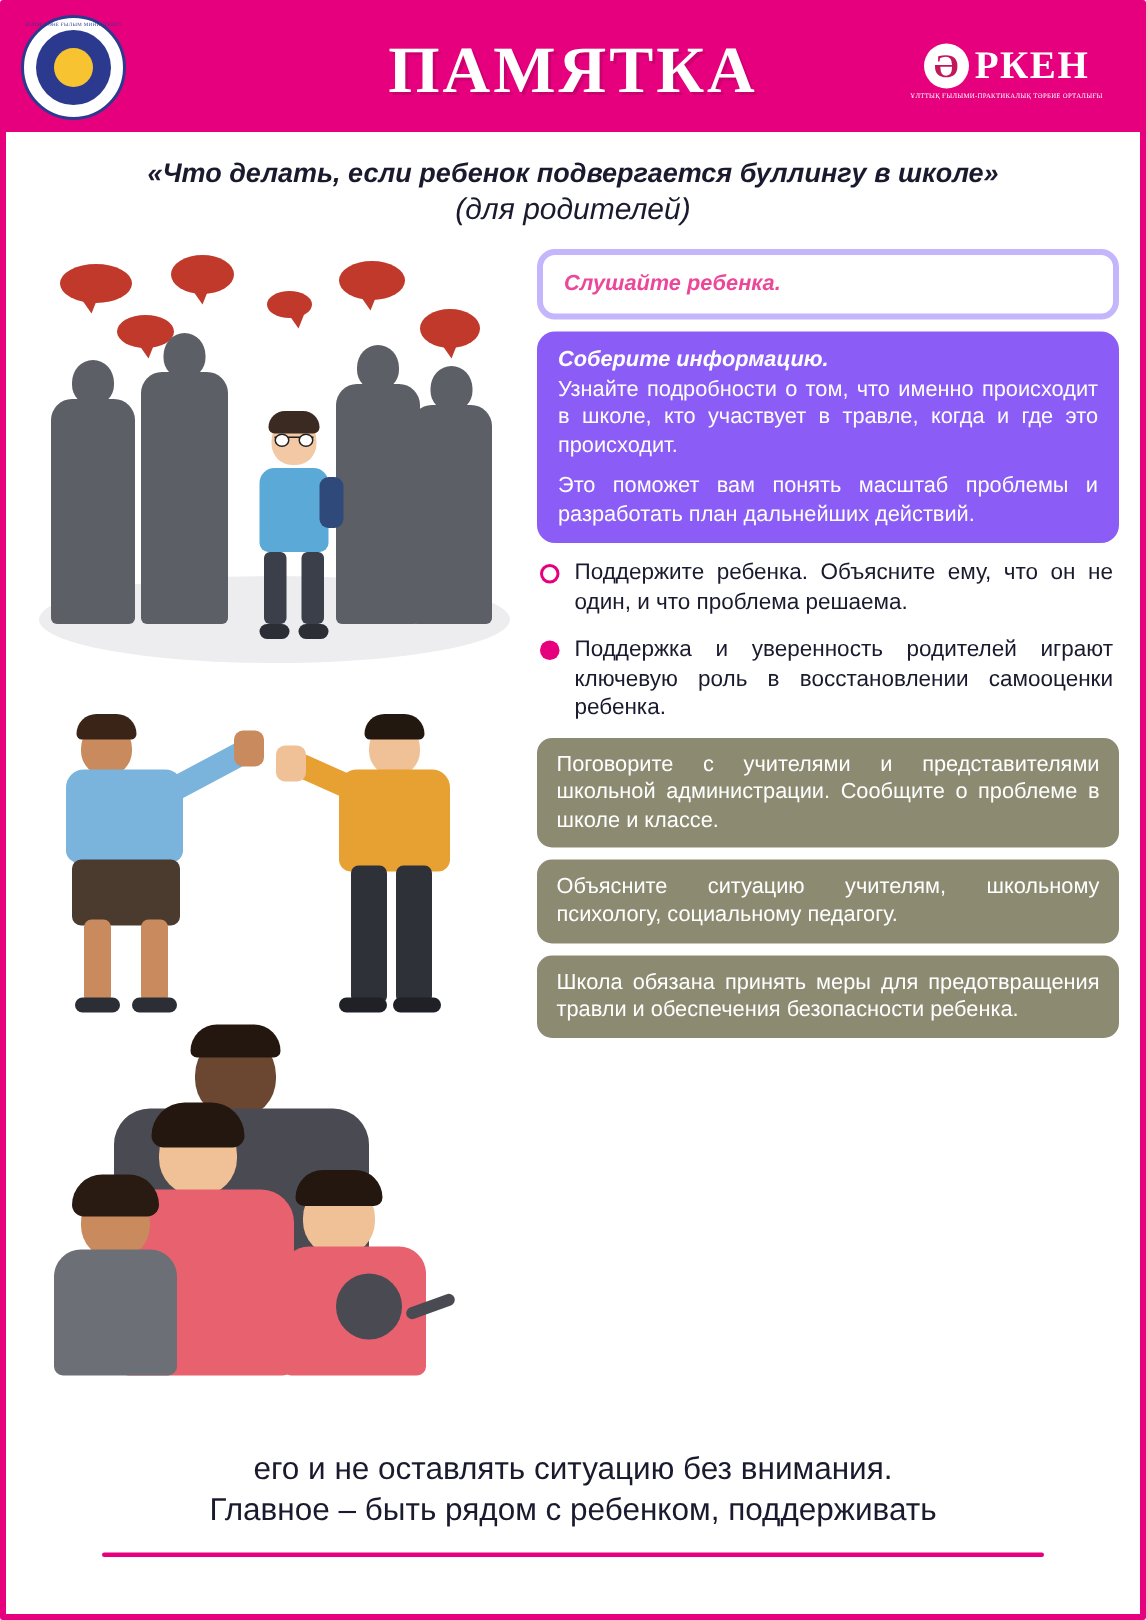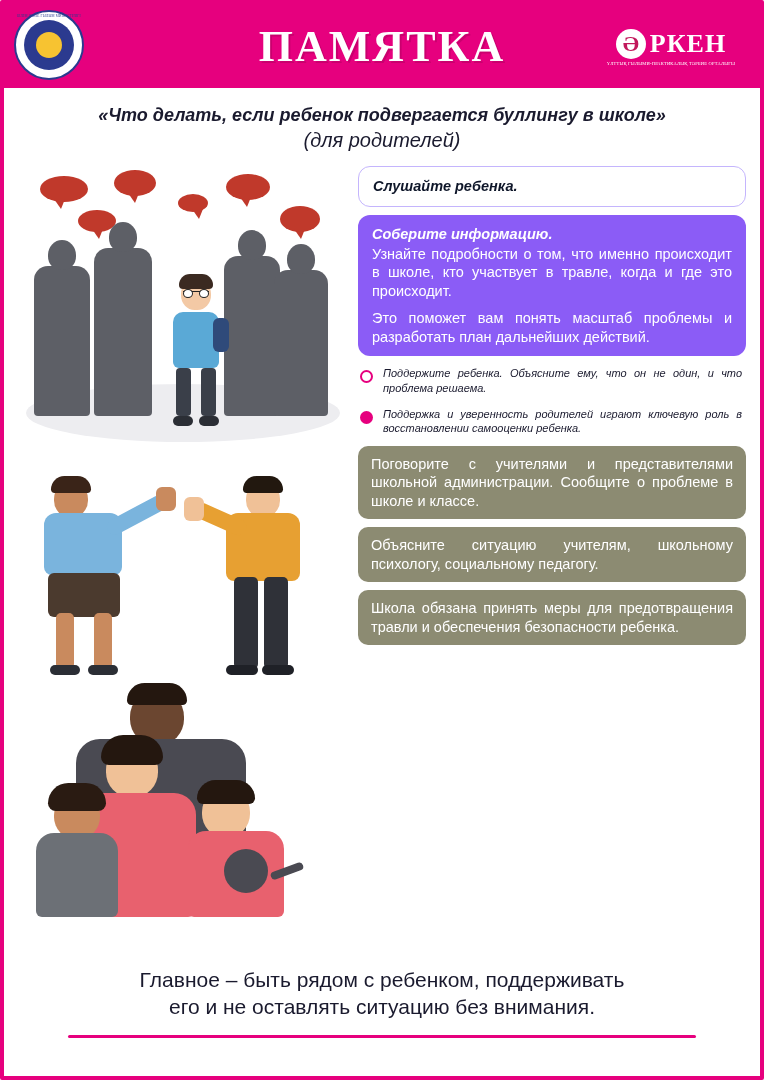--- a/index.html
+++ b/index.html
@@ -137,22 +137,22 @@
 
   
   .card {
     border-radius: 12px;
     padding: 10px 14px;
     font-size: 14.5px;
     line-height: 1.28;
     text-align: justify;
   }
   .card-outline {
-    border: 1px solid #c4b5fd;
-    color: #0f172a;
+    border: 4px solid #c4b5fd;
+    color: #ec4899;
     background: #ffffff;
   }
   .card-title {
     font-weight: bold;
     font-style: italic;
     display: block;
     margin-bottom: 1px;
   }
   .card-magenta {
     background: #8b5cf6;
@@ -176,25 +176,24 @@
   }
   .bullet-dot {
     flex: 0 0 auto;
     width: 13px; height: 13px;
     border-radius: 50%;
     margin-top: 4px;
   }
   .dot-hollow { border: 2px solid #e6007e; background: #ffffff; }
   .dot-solid { background: #e6007e; }
   .bullet-text {
-    font-size: 11px;
+    font-size: 15px;
     line-height: 1.3;
     color: #1a1a2e;
     text-align: justify;
-    font-style: italic;
   }
 
   
   .illus { position: relative; width: 100%; }
   .illus-1 { height: 290px; }
   .illus-2 { height: 225px; }
   .illus-3 { height: 270px; }
 
   .ground {
     position: absolute;
@@ -451,18 +450,18 @@
         <span class="bullet-text">Поддержка и уверенность родителей играют ключевую роль в восстановлении самооценки ребенка.</span>
       </div>
 
       <div class="card card-khaki">Поговорите с учителями и представителями школьной администрации. Сообщите о проблеме в школе и классе.</div>
       <div class="card card-khaki">Объясните ситуацию учителям, школьному психологу, социальному педагогу.</div>
       <div class="card card-khaki">Школа обязана принять меры для предотвращения травли и обеспечения безопасности ребенка.</div>
     </div>
   </div>
 
   <div class="footer">
+    <div class="footer-text">его и не оставлять ситуацию без внимания.</div>
     <div class="footer-text">Главное – быть рядом с ребенком, поддерживать</div>
-    <div class="footer-text">его и не оставлять ситуацию без внимания.</div>
     <div class="footer-rule"></div>
   </div>
 
 </div>
 
 </body></html>

